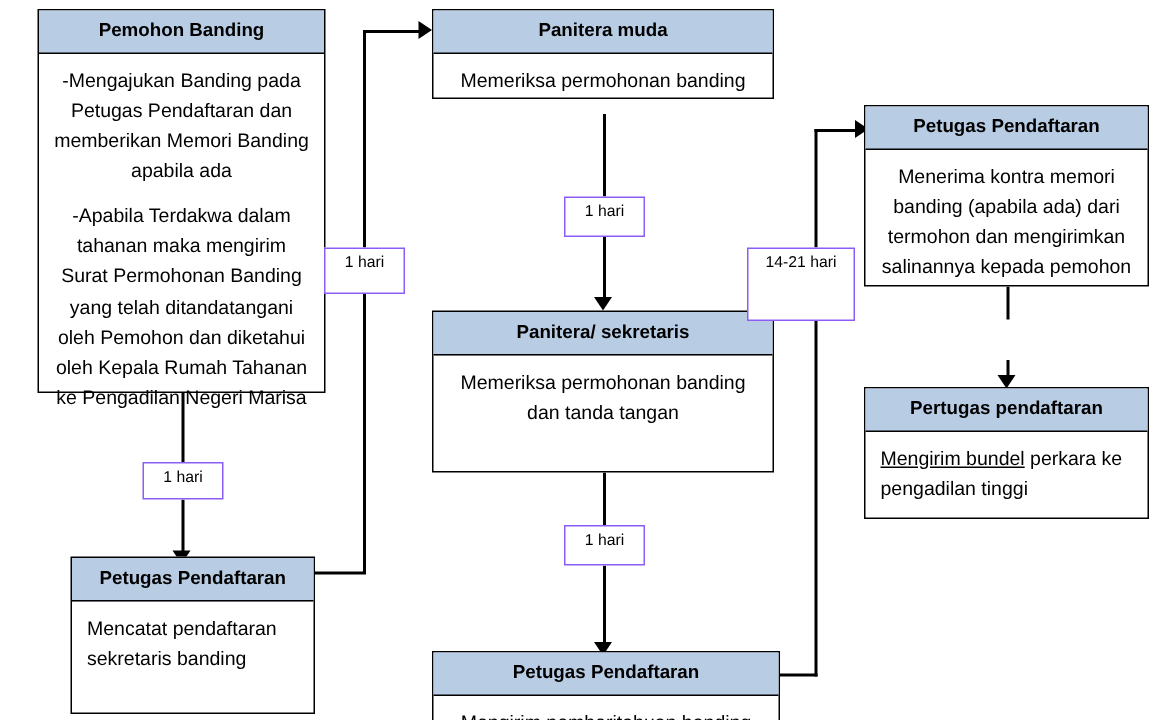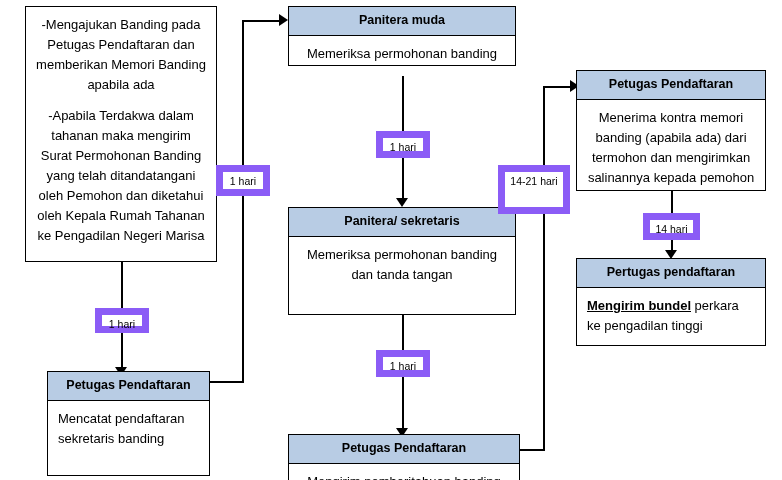--- a/index.html
+++ b/index.html
@@ -42,26 +42,25 @@
     text-align: left;
   }
   .node .bdy p {
     margin: 0 0 10px 0;
   }
   .node .bdy p:last-child {
     margin-bottom: 0;
   }
   .u {
     text-decoration: underline;
-    font-weight: bold;
   }
   .label {
     position: absolute;
     box-sizing: border-box;
-    border: 7px solid #8b5cf6;
+    border: 1px solid #8b5cf6;
     background: #ffffff;
     font-size: 10.5px;
     color: #000000;
     text-align: center;
     padding: 4px 3px;
     line-height: 1.1;
   }
   .conn {
     position: absolute;
     background: #000000;
@@ -111,20 +110,21 @@
   <div class="conn vline" style="left:543px; top:196px; height:255px;"></div>
   <div class="conn vline" style="left:543px; top:86px; height:79px;"></div>
   <div class="conn hline" style="left:543px; top:86px; width:32px;"></div>
   <div class="arrow arrow-right" style="left:570px; top:80px;"></div>
 
   <div class="conn vline" style="left:671px; top:191px; height:22px;"></div>
   <div class="conn vline" style="left:671px; top:240px; height:15px;"></div>
   <div class="arrow arrow-down" style="left:665px; top:250px;"></div>
 
   <div class="node" style="left:25px; top:6px; width:192px; height:256px;">
+    <div class="hdr">Pemohon Banding</div>
     <div class="bdy">
       <p>-Mengajukan Banding pada Petugas Pendaftaran dan memberikan Memori Banding apabila ada</p>
       <p>-Apabila Terdakwa dalam tahanan maka mengirim Surat Permohonan Banding yang telah ditandatangani oleh Pemohon dan diketahui oleh Kepala Rumah Tahanan ke Pengadilan Negeri Marisa</p>
     </div>
   </div>
 
   <div class="node" style="left:288px; top:6px; width:228px; height:60px;">
     <div class="hdr">Panitera muda</div>
     <div class="bdy">Memeriksa permohonan banding</div>
   </div>
@@ -154,15 +154,14 @@
   <div class="node" style="left:288px; top:434px; width:232px; height:56px;">
     <div class="hdr">Petugas Pendaftaran</div>
     <div class="bdy">Mengirim pemberitahuan banding memori</div>
   </div>
 
   <div class="label" style="left:95px; top:308px; width:54px; height:25px;">1 hari</div>
   <div class="label" style="left:216px; top:165px; width:54px; height:31px;">1 hari</div>
   <div class="label" style="left:376px; top:131px; width:54px; height:27px;">1 hari</div>
   <div class="label" style="left:376px; top:350px; width:54px; height:27px;">1 hari</div>
   <div class="label" style="left:498px; top:165px; width:72px; height:49px;">14-21 hari</div>
-  <div class="label" style="left:643px; top:213px; width:57px; height:27px;">14 hari</div>
 
 </div>
 
 </body></html>

